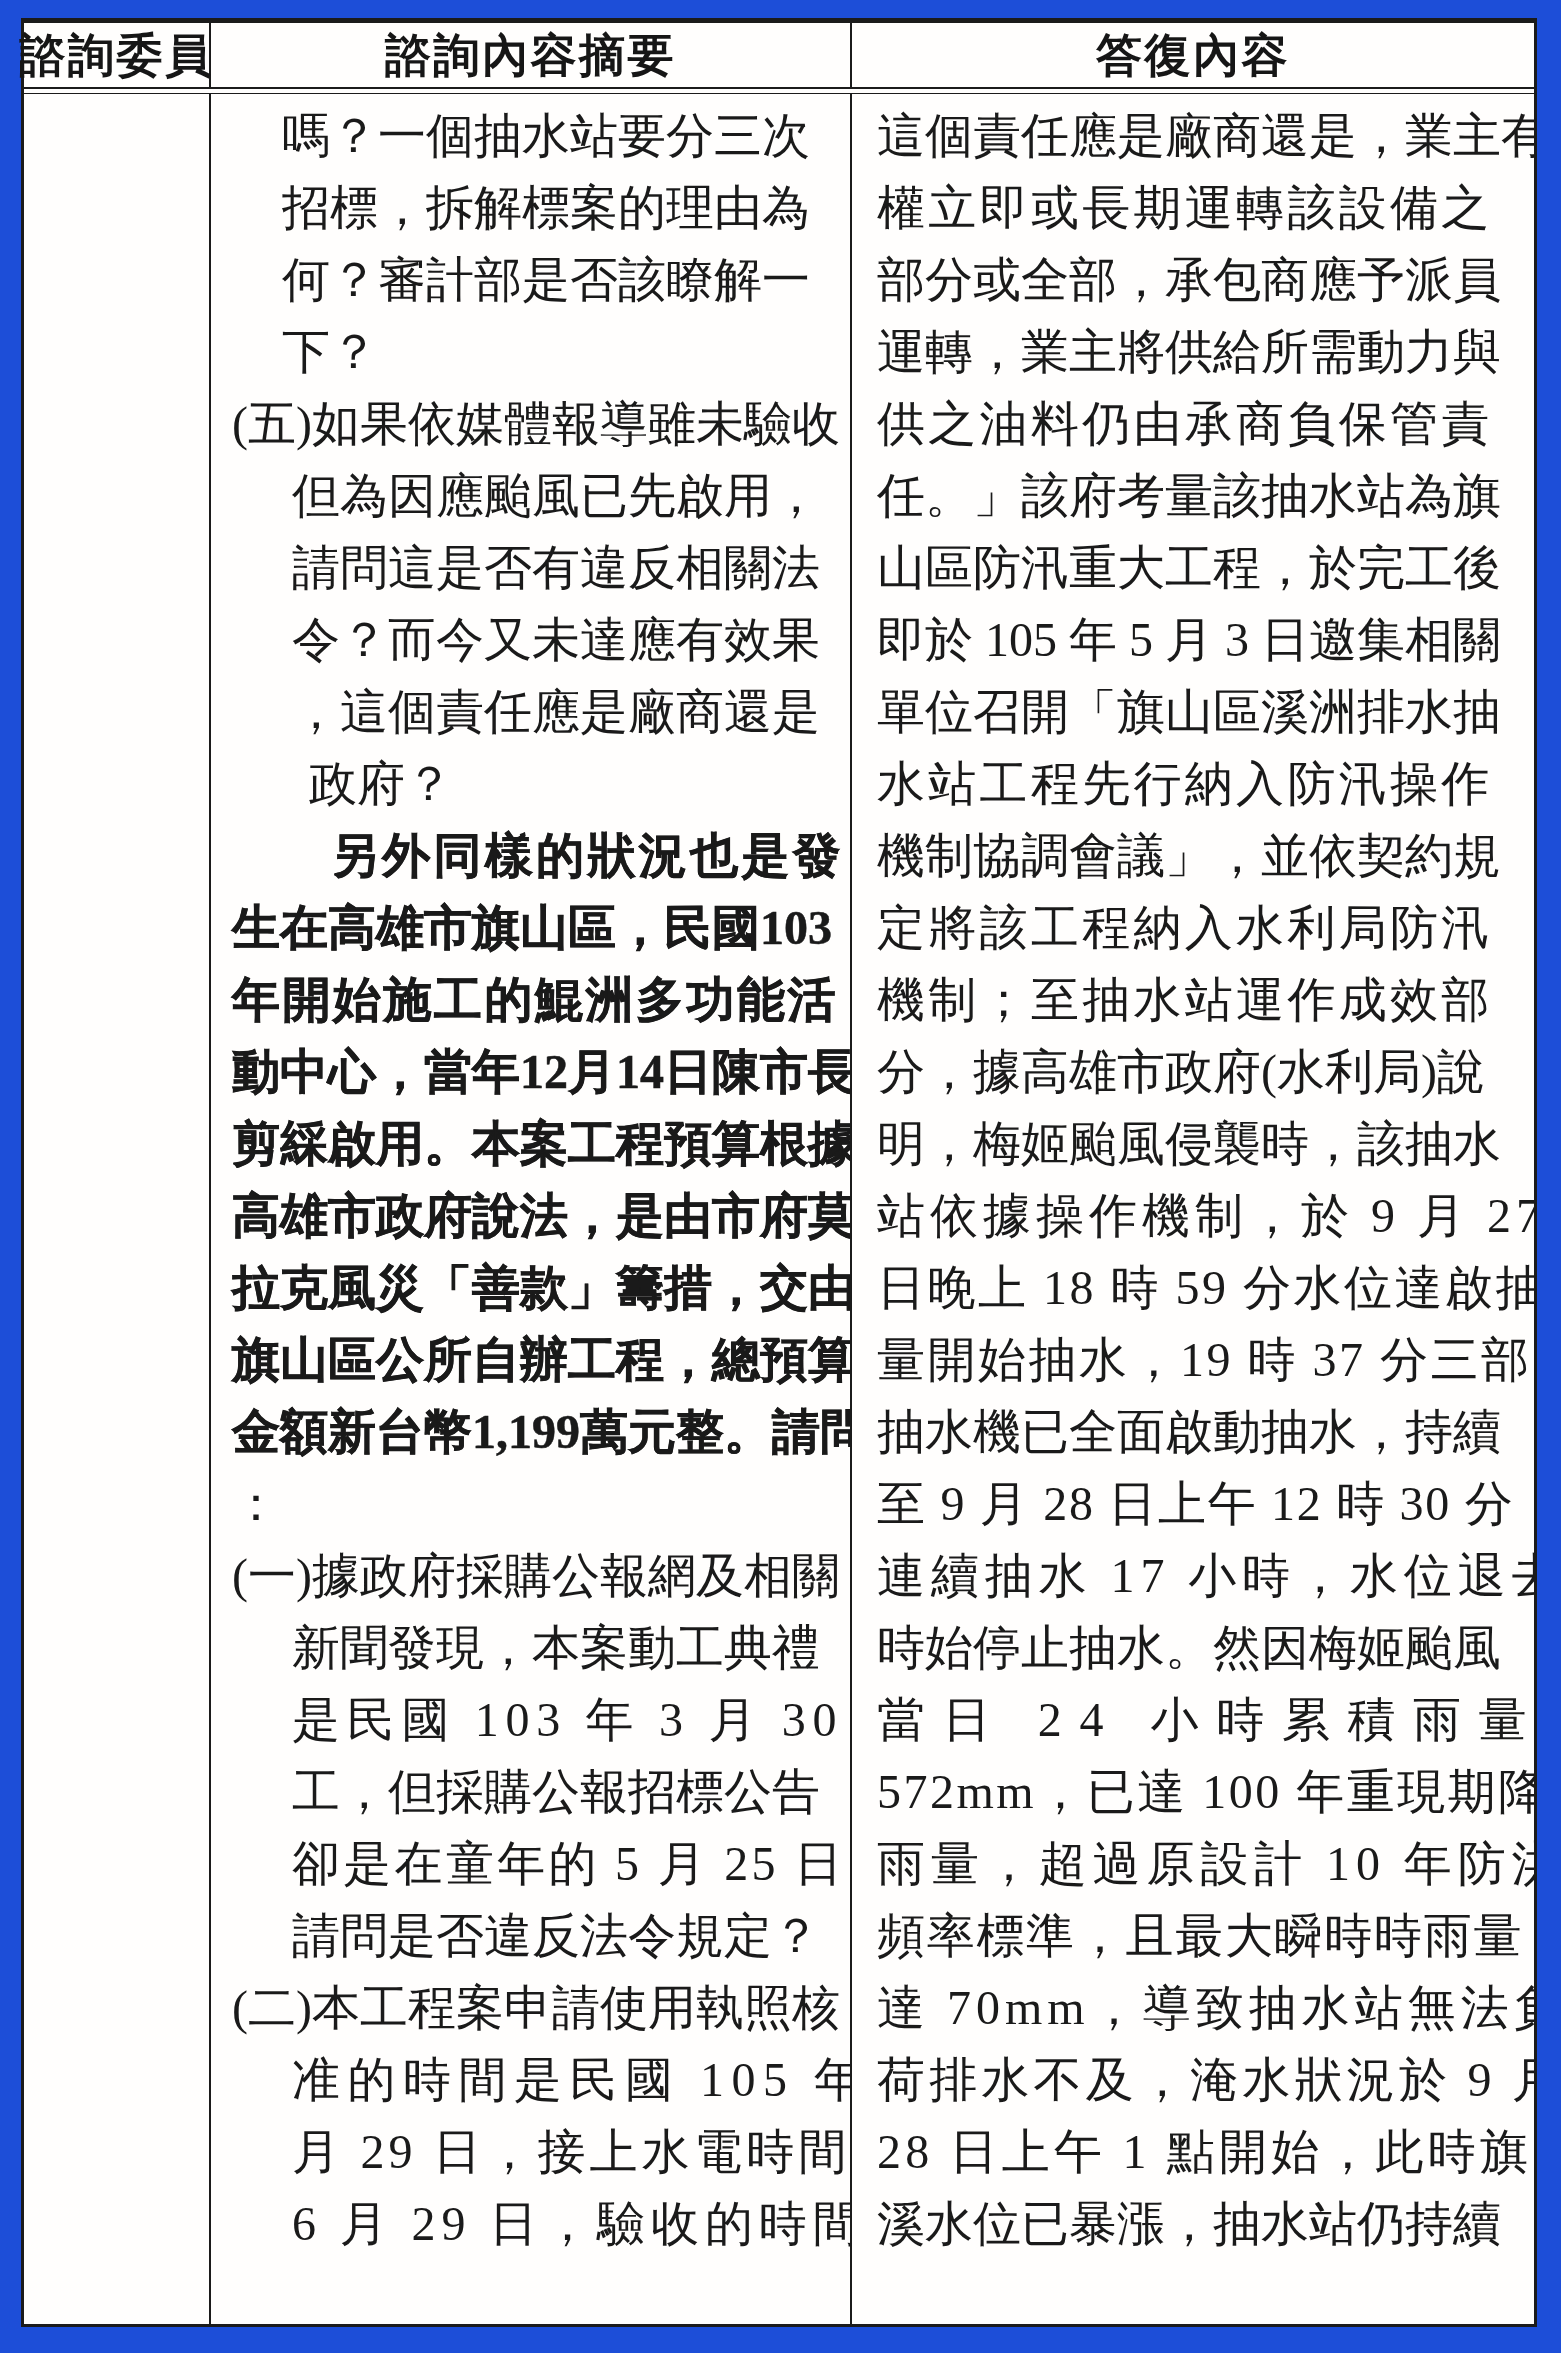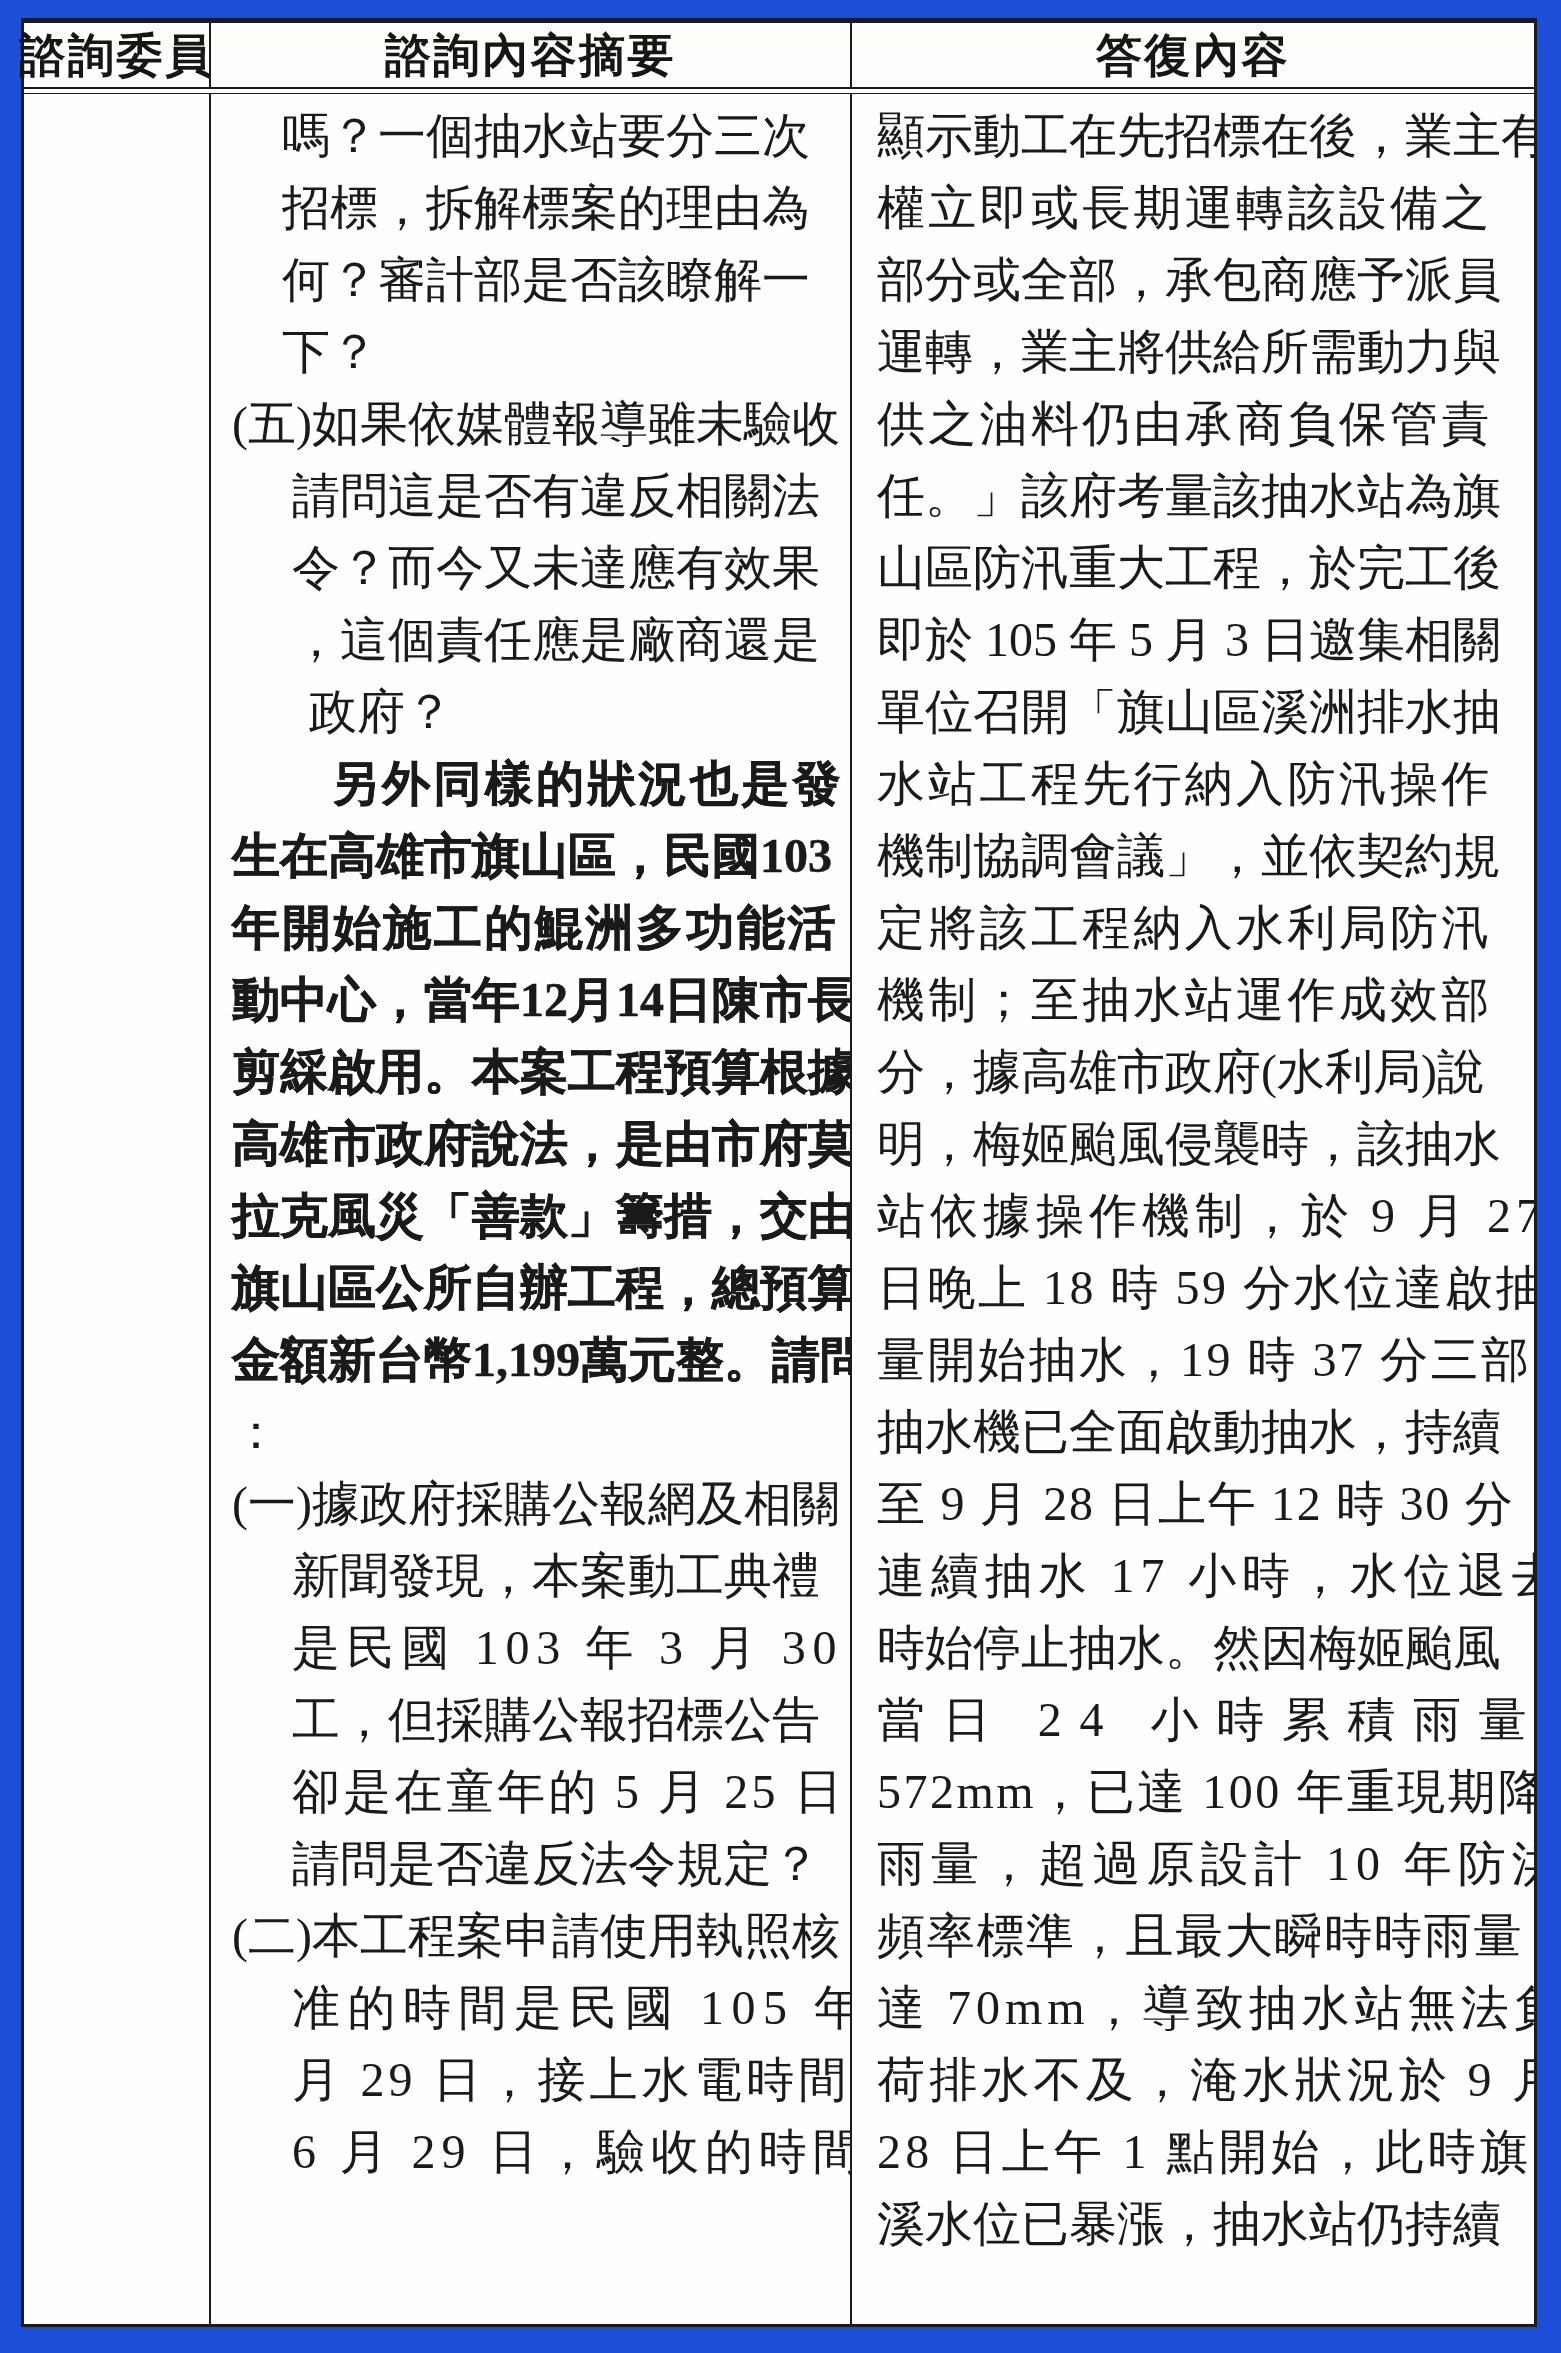--- a/index.html
+++ b/index.html
@@ -80,20 +80,21 @@
     <div class="header-underline"></div>
 
     <div class="body-row">
       <div class="bcell col1"></div>
       <div class="bcell col2" id="summary-cell">
           <div class="line" style="padding-left: 50px;">嗎？一個抽水站要分三次</div>
           <div class="line" style="padding-left: 50px;">招標，拆解標案的理由為</div>
           <div class="line" style="padding-left: 50px;">何？審計部是否該瞭解一</div>
           <div class="line" style="padding-left: 50px;">下？</div>
           <div class="line">(五)如果依媒體報導雖未驗收</div>
+          <div class="line" style="padding-left: 60px;">但為因應颱風已先啟用，</div>
           <div class="line" style="padding-left: 60px;">請問這是否有違反相關法</div>
           <div class="line" style="padding-left: 60px;">令？而今又未達應有效果</div>
           <div class="line" style="padding-left: 60px;">，這個責任應是廠商還是</div>
           <div class="line" style="padding-left: 77px;">政府？</div>
           <div class="line bold" style="padding-left: 99px; letter-spacing: 3.3px;">另外同樣的狀況也是發</div>
           <div class="line bold">生在高雄市旗山區，民國103</div>
           <div class="line bold" style="letter-spacing: 2.5px;">年開始施工的鯤洲多功能活</div>
           <div class="line bold">動中心，當年12月14日陳市長</div>
           <div class="line bold">剪綵啟用。本案工程預算根據</div>
           <div class="line bold">高雄市政府說法，是由市府莫</div>
@@ -106,21 +107,21 @@
           <div class="line" style="padding-left: 60px; letter-spacing: 6.7px;">是民國 103 年 3 月 30 日動</div>
           <div class="line" style="padding-left: 60px;">工，但採購公報招標公告</div>
           <div class="line" style="padding-left: 60px; letter-spacing: 3.3px;">卻是在童年的 5 月 25 日，</div>
           <div class="line" style="padding-left: 60px;">請問是否違反法令規定？</div>
           <div class="line">(二)本工程案申請使用執照核</div>
           <div class="line" style="padding-left: 60px; letter-spacing: 7.5px;">准的時間是民國 105 年 4</div>
           <div class="line" style="padding-left: 60px; letter-spacing: 4.2px;">月 29 日，接上水電時間是</div>
           <div class="line" style="padding-left: 60px; letter-spacing: 5.9px;">6 月 29 日，驗收的時間是</div>
         </div>
       <div class="bcell col3" id="reply-cell">
-          <div class="line">顯示動工在先招標在後，業主有</div>
+          <div class="line">這個責任應是廠商還是，業主有</div>
           <div class="line" style="letter-spacing: 3.3px;">權立即或長期運轉該設備之</div>
           <div class="line">部分或全部，承包商應予派員</div>
           <div class="line">運轉，業主將供給所需動力與</div>
           <div class="line" style="letter-spacing: 3.3px;">供之油料仍由承商負保管責</div>
           <div class="line">任。」該府考量該抽水站為旗</div>
           <div class="line">山區防汛重大工程，於完工後</div>
           <div class="line">即於 105 年 5 月 3 日邀集相關</div>
           <div class="line">單位召開「旗山區溪洲排水抽</div>
           <div class="line" style="letter-spacing: 3.3px;">水站工程先行納入防汛操作</div>
           <div class="line">機制協調會議」，並依契約規</div>

